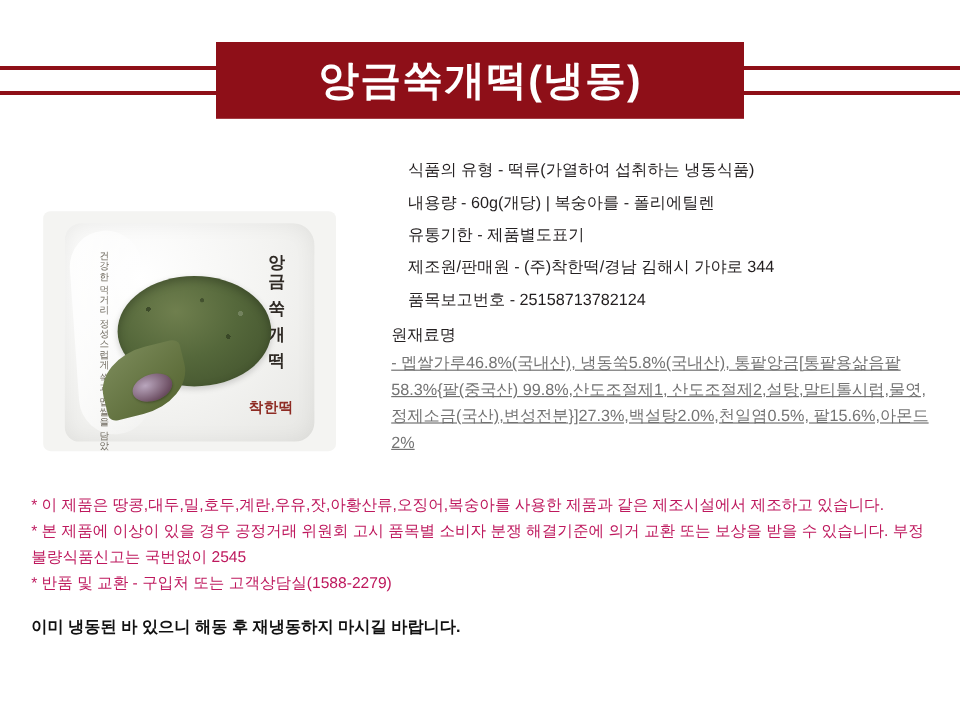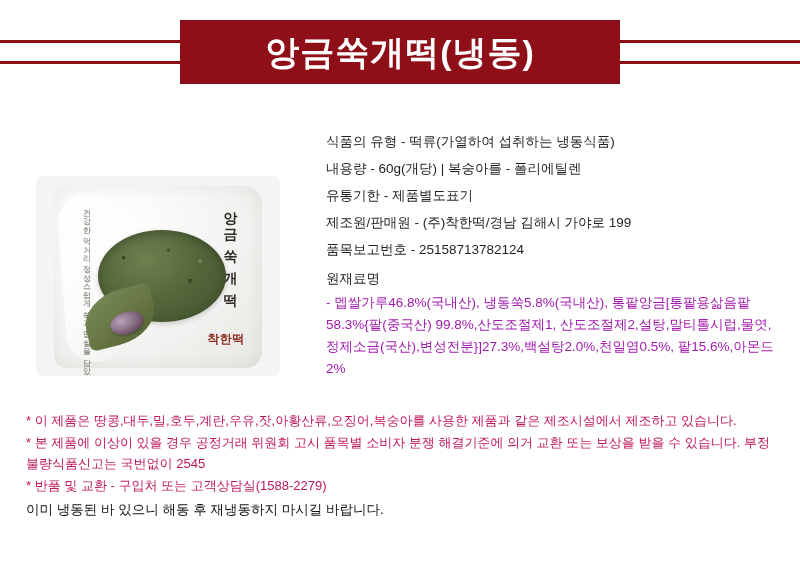--- a/index.html
+++ b/index.html
@@ -13,21 +13,21 @@
     font-family: "Liberation Sans", "DejaVu Sans", sans-serif;
     color: #231f20;
     overflow: hidden;
     position: relative;
   }
 
   
   .banner-wrap {
     position: absolute;
     left: 0;
-    top: 20px;
+    top: 35px;
     width: 800px;
     height: 64px;
   }
   .banner-rule {
     position: absolute;
     left: 0;
     top: 14px;
     width: 800px;
     height: 36px;
     background: linear-gradient(to bottom,
@@ -176,51 +176,53 @@
     position: absolute;
     left: 326px;
     top: 128px;
     width: 452px;
   }
   .spec-line {
     font-size: 13.5px;
     line-height: 27px;
     color: #231f20;
     white-space: nowrap;
+    margin-left: 14px;
   }
   .ingredients-head {
     font-size: 13.5px;
     line-height: 27px;
     margin-top: 2px;
   }
   .ingredients-body {
     font-size: 13.5px;
     line-height: 22px;
-    color: #a21caf;
+    color: #737373;
+    text-decoration: underline;
   }
 
   
   .notes {
     position: absolute;
     left: 26px;
     top: 410px;
     width: 752px;
   }
   .note {
     font-size: 13px;
     line-height: 21px;
     color: #be185d;
     margin-bottom: 1px;
   }
   .note-strong {
     font-size: 13.5px;
     line-height: 21px;
-    font-weight: normal;
+    font-weight: bold;
     color: #111111;
-    margin-top: 3px;
+    margin-top: 16px;
   }
 </style>
 </head>
 <body>
 
 <div class="banner-wrap">
   <div class="banner-rule"></div>
   <div class="banner-box">
     <div class="banner-title">앙금쑥개떡(냉동)</div>
   </div>
@@ -237,21 +239,21 @@
     <div class="leaf"></div>
     <div class="bean"></div>
     <div class="pkg-stamp">착한떡</div>
   </div>
 </div>
 
 <div class="specs">
   <div class="spec-line">식품의 유형 - 떡류(가열하여 섭취하는 냉동식품)</div>
   <div class="spec-line">내용량 - 60g(개당) | 복숭아를 - 폴리에틸렌</div>
   <div class="spec-line">유통기한 - 제품별도표기</div>
-  <div class="spec-line">제조원/판매원 - (주)착한떡/경남 김해시 가야로 199</div>
+  <div class="spec-line">제조원/판매원 - (주)착한떡/경남 김해시 가야로 344</div>
   <div class="spec-line">품목보고번호 - 25158713782124</div>
   <div class="ingredients-head">원재료명</div>
   <div class="ingredients-body">- 멥쌀가루46.8%(국내산), 냉동쑥5.8%(국내산), 통팥앙금[통팥용삶음팥58.3%{팥(중국산) 99.8%,산도조절제1, 산도조절제2,설탕,말티톨시럽,물엿,정제소금(국산),변성전분}]27.3%,백설탕2.0%,천일염0.5%, 팥15.6%,아몬드2%</div>
 </div>
 
 <div class="notes">
   <div class="note">* 이 제품은 땅콩,대두,밀,호두,계란,우유,잣,아황산류,오징어,복숭아를 사용한 제품과 같은 제조시설에서 제조하고 있습니다.</div>
   <div class="note">* 본 제품에 이상이 있을 경우 공정거래 위원회 고시 품목별 소비자 분쟁 해결기준에 의거 교환 또는 보상을 받을 수 있습니다. 부정불량식품신고는 국번없이 2545</div>
   <div class="note">* 반품 및 교환 - 구입처 또는 고객상담실(1588-2279)</div>
   <div class="note-strong">이미 냉동된 바 있으니 해동 후 재냉동하지 마시길 바랍니다.</div>

